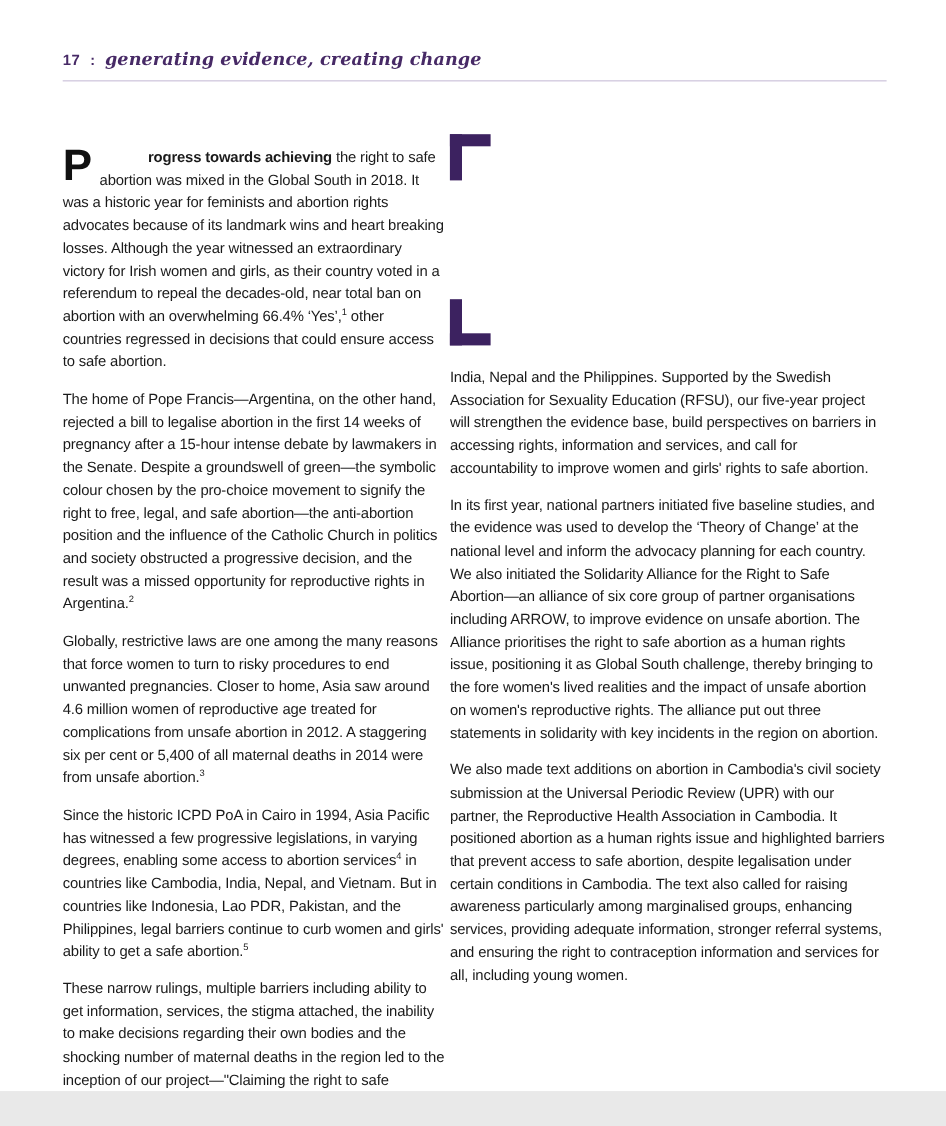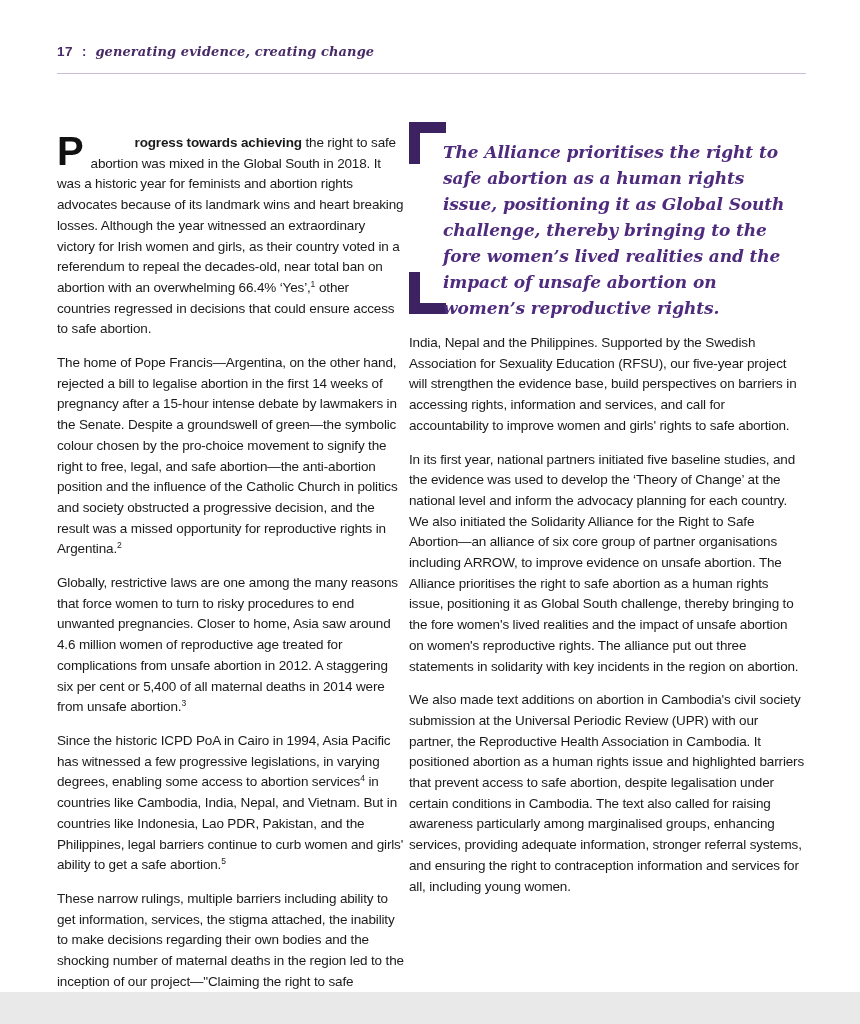--- a/index.html
+++ b/index.html
@@ -16,21 +16,21 @@
   .header{
     position:absolute;left:57px;top:44px;
     display:flex;align-items:baseline;gap:9px;
     color:#472a66;
   }
   .page-num{font-weight:bold;font-size:13.5px;letter-spacing:.5px;}
   .header-sep{font-weight:bold;font-size:13px;}
   .header-title{
     font-family:"DejaVu Serif", serif;
     font-style:italic;font-weight:600;
-    font-size:13px;letter-spacing:.1px;
+    font-size:16px;letter-spacing:.1px;
   }
   .header-rule{
     position:absolute;left:57px;top:73px;width:749px;height:1px;
     background:#9b87b6;opacity:.55;
   }
   
   .col{
     position:absolute;
     font-size:13.5px;line-height:20.7px;letter-spacing:-0.15px;
     text-align:left;
@@ -67,21 +67,20 @@
   <div class="header">
     <span class="page-num">17</span>
     <span class="header-sep">:</span>
     <span class="header-title">generating evidence, creating change</span>
   </div>
   <div class="header-rule"></div>
 
   <div class="quote-region">
     <div class="bracket bracket-top"></div>
     <div class="bracket bracket-bottom"></div>
-    <div class="quote-text">The Alliance prioritises the right to safe abortion as a human rights issue, positioning it as Global South challenge, thereby bringing to the fore women’s lived realities and the impact of unsafe abortion on women’s reproductive rights.</div>
   </div>
 
   <div class="col left-col">
     <p>
       <span class="drop-cap">P</span><span class="lead-bold">rogress towards achieving</span><span> the right to safe abortion was mixed in the Global South in 2018. It was a historic year for feminists and abortion rights advocates because of its landmark wins and heart breaking losses. Although the year witnessed an extraordinary victory for Irish women and girls, as their country voted in a referendum to repeal the decades-old, near total ban on abortion with an overwhelming 66.4% ‘Yes’,</span><sup class="fn">1</sup><span> other countries regressed in decisions that could ensure access to safe abortion.</span>
     </p>
     <p>
       <span>The home of Pope Francis—Argentina, on the other hand, rejected a bill to legalise abortion in the first 14 weeks of pregnancy after a 15-hour intense debate by lawmakers in the Senate. Despite a groundswell of green—the symbolic colour chosen by the pro-choice movement to signify the right to free, legal, and safe abortion—the anti-abortion position and the influence of the Catholic Church in politics and society obstructed a progressive decision, and the result was a missed opportunity for reproductive rights in Argentina.</span><sup class="fn">2</sup>
     </p>
     <p>

